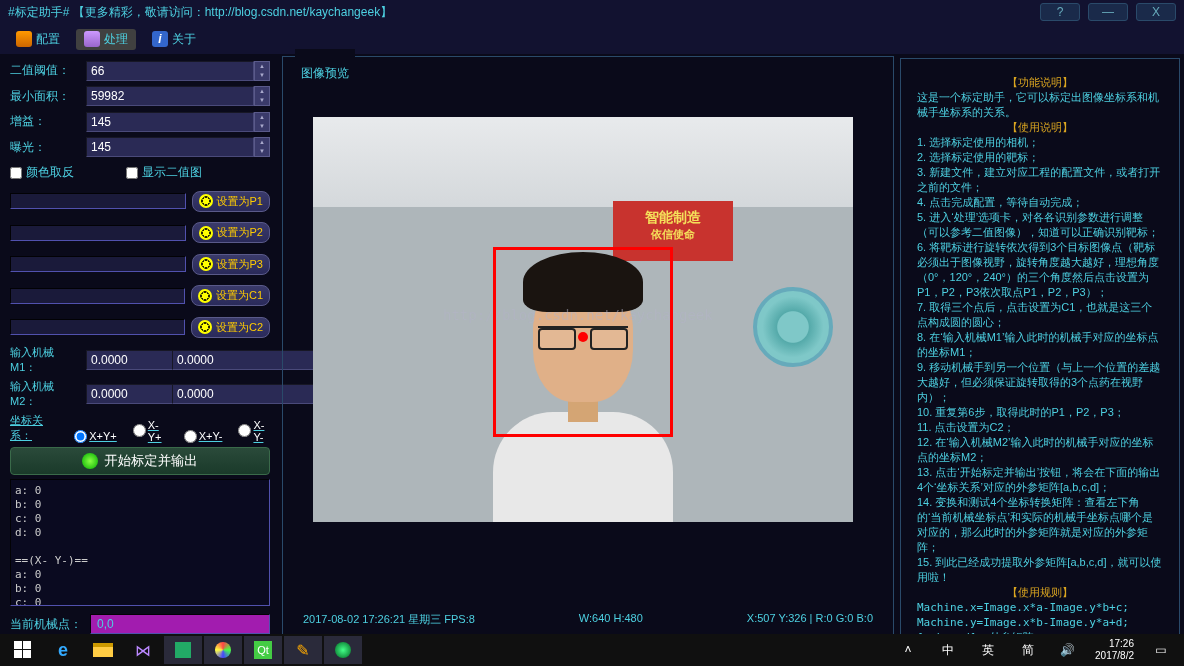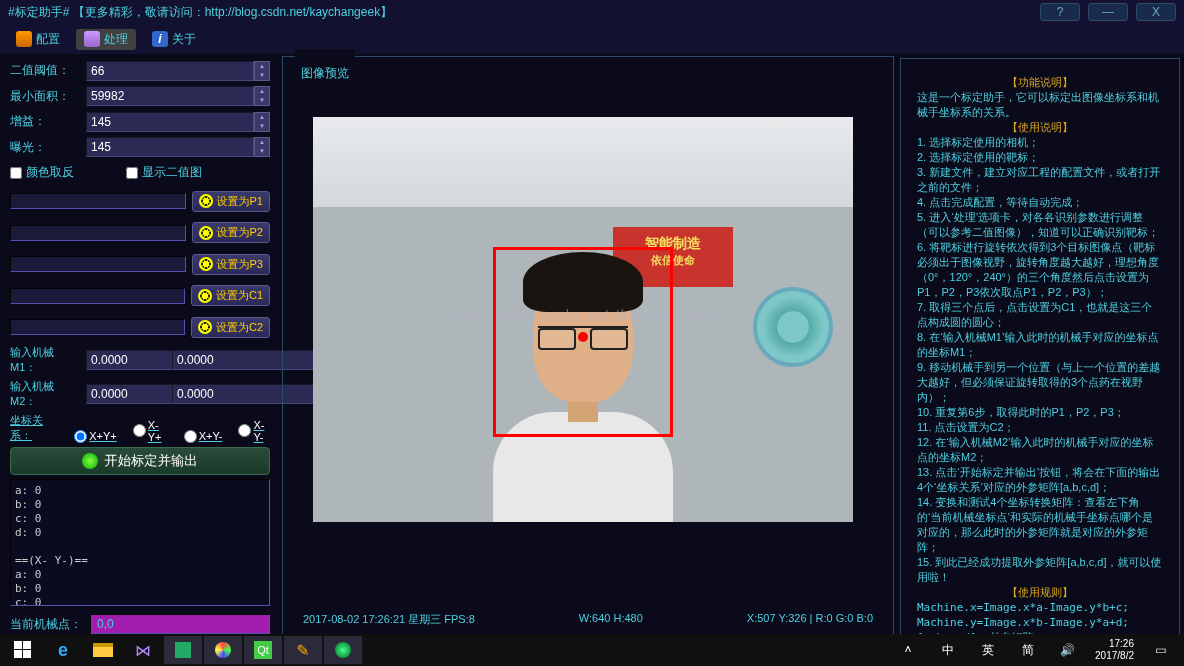--- a/index.html
+++ b/index.html
@@ -20,21 +20,21 @@
 .row { display: flex; align-items: center; gap: 6px; height: 22px; }
 .lbl { width: 70px; color: #4dd0e1; }
 .numbox { display: flex; flex: 1; }
 .numbox input { flex: 1; background: #2a2a55; border: 1px inset #4a4a7a; color: #fff; padding: 1px 4px; height: 20px; font-size: 12px; }
 .spin { width: 16px; background: #3a3a6a; border: 1px solid #5a5a8a; display: flex; flex-direction: column; }
 .spin div { flex: 1; font-size: 6px; color: #aac; text-align: center; line-height: 8px; cursor: pointer; }
 .chk { display: flex; align-items: center; gap: 4px; }
 .chk input { width: 12px; height: 12px; }
 .btnrow { display: flex; align-items: center; gap: 6px; height: 24px; margin: 2px 0; }
 .bar { flex: 1; height: 16px; background: #1a1a3a; border: 1px inset #2a2a5a; }
-.setbtn { background: linear-gradient(#3a3a6a,#2a2a5a); border: 1px solid #5a5a8a; color: #fc0; padding: 2px 6px; display: flex; align-items: center; gap: 4px; cursor: pointer; border-radius: 3px; font-size: 11px; }
+.setbtn { background: linear-gradient(#3a3a6a,#2a2a5a); border: 1px solid #5a5a8a; color: #fc0; padding: 2px 6px; display: flex; align-items: center; gap: 4px; cursor: pointer; border-radius: 8px; font-size: 11px; }
 .radic { width: 14px; height: 14px; background: radial-gradient(#ff0 30%, #000 35%, #ff0 40%, #000 45%, #ff0 50%); border-radius: 50%; }
 .coordrow { display: flex; align-items: center; gap: 6px; }
 .coordrow .lbl2 { width: 70px; color: #4dd0e1; font-size: 11px; }
 .coordrow .numbox { width: 80px; flex: none; }
 .radiorow { display: flex; align-items: flex-end; gap: 0; font-size: 11px; text-decoration: underline; }
 .radiorow label { display: flex; align-items: center; gap: 2px; color: #fff; padding-left: 16px; }
 .bigbtn { background: linear-gradient(#2a4a3a,#1a3a2a); border: 1px solid #3a6a4a; padding: 4px; display: flex; align-items: center; justify-content: center; gap: 6px; cursor: pointer; border-radius: 4px; color: #fff; }
 .greendot { width: 16px; height: 16px; background: radial-gradient(#8f4,#0a0); border-radius: 50%; }
 .outbox { background: #0a0a20; border: 1px inset #2a2a5a; padding: 4px; font-family: monospace; color: #ccc; height: 130px; overflow: auto; font-size: 11px; line-height: 14px; }
 .botrow { display: flex; align-items: center; gap: 8px; padding: 4px 0; }
@@ -50,21 +50,21 @@
 .right { width: 288px; padding: 4px; }
 .rbox { border: 1px solid #2a4a6a; height: 578px; padding: 16px; overflow: auto; font-size: 11px; line-height: 15px; color: #4dd0e1; }
 .rtitle { text-align: center; color: #DAA520; }
 .taskbar { position: absolute; bottom: 0; left: 0; right: 0; height: 32px; background: #101010; display: flex; align-items: center; padding: 0 4px; gap: 2px; }
 .taskbar .tb { width: 38px; height: 28px; display: flex; align-items: center; justify-content: center; cursor: pointer; }
 .taskbar .tb.active { background: #2a2a3a; }
 .taskbar .spacer { flex: 1; }
 .taskbar .tray { color: #fff; font-size: 10px; text-align: right; padding: 0 6px; line-height: 12px; }
 .scene-ceiling { position:absolute; top:0; left:0; right:0; height:90px; background: linear-gradient(#e8eaec,#d4d8db); }
 .scene-wall { position:absolute; top:90px; left:0; right:0; bottom:0; background:#aeb6ba; }
-.scene-poster { position:absolute; top:110px; right:120px; width:120px; height:60px; background:#c8332e; color:#f5e05a; font-size:14px; text-align:center; padding-top:8px; font-weight:bold; }
+.scene-poster { position:absolute; top:84px; right:120px; width:120px; height:60px; background:#c8332e; color:#f5e05a; font-size:14px; text-align:center; padding-top:8px; font-weight:bold; }
 .scene-fan { position:absolute; top:170px; right:20px; width:80px; height:80px; border-radius:50%; background: radial-gradient(circle,#7fc8c8 30%,#5aa 32%,#7fc8c8 60%); border:4px solid #6ab; }
 .scene-person { position:absolute; bottom:0; left:50%; transform:translateX(-50%); width:200px; height:280px; }
 .scene-shirt { position:absolute; bottom:0; left:10px; right:10px; height:110px; background:#e8e8e8; border-radius:60px 60px 0 0; }
 .scene-neck { position:absolute; bottom:100px; left:85px; width:30px; height:30px; background:#d4a574; }
 .scene-head { position:absolute; bottom:120px; left:50px; width:100px; height:130px; background:#e0b088; border-radius:45% 45% 40% 40%; }
 .scene-hair { position:absolute; bottom:210px; left:40px; width:120px; height:60px; background:#1a1410; border-radius:50% 50% 20% 20%; }
 .scene-glasses { position:absolute; bottom:180px; left:55px; width:90px; height:16px; border-top:2px solid #222; display:flex; justify-content:space-between; }
 .scene-lens { width:38px; height:22px; border:2px solid #222; border-radius:4px; background:rgba(255,255,255,0.1); }
 </style>
 </head>

